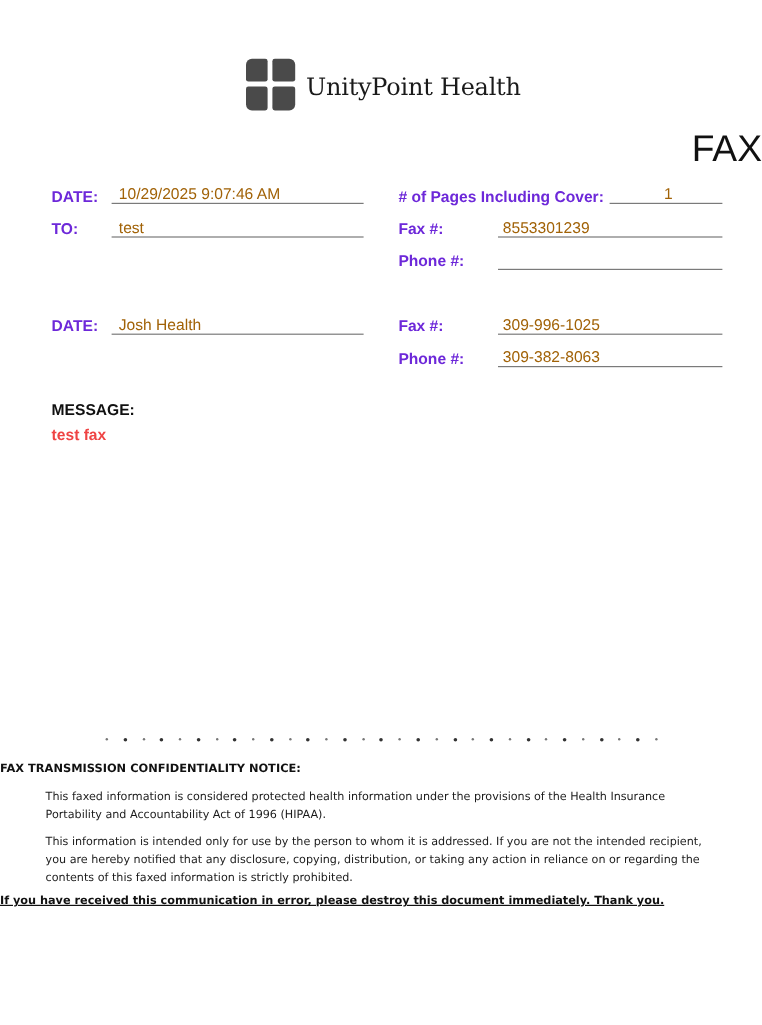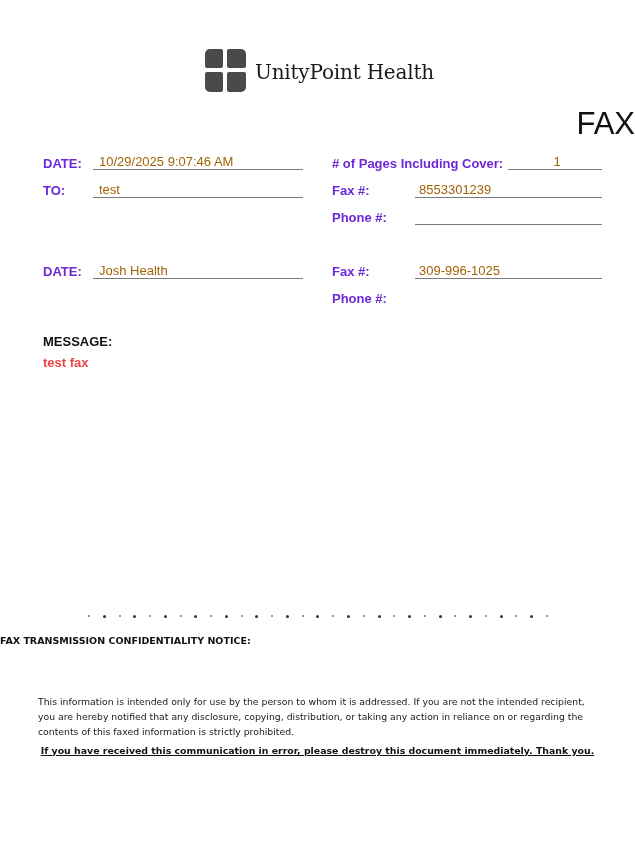--- a/index.html
+++ b/index.html
@@ -128,21 +128,20 @@
       font-family: "DejaVu Sans", sans-serif;
       font-weight: bold;
       font-size: 9.5px;
       color: #111;
     }
     .notice-footer {
       position: absolute;
       left: 0;
       width: 635px;
       top: 745px;
-      text-align: center;
       font-family: "DejaVu Sans", sans-serif;
       font-weight: bold;
       font-size: 9.4px;
       text-decoration: underline;
       color: #111;
     }
   </style>
 </head>
 <body>
 
@@ -175,20 +174,21 @@
   <div class="label" style="left:332px; top:210px;">Phone #:</div>
   <div class="field" style="left:415px; top:209px; width:187px; padding-left:4px; box-sizing:border-box;"></div>
 
   <div class="label" style="left:43px; top:264px;">DATE:</div>
   <div class="field" style="left:93px; top:263px; width:210px; padding-left:6px; box-sizing:border-box;">Josh Health</div>
 
   <div class="label" style="left:332px; top:264px;">Fax #:</div>
   <div class="field" style="left:415px; top:263px; width:187px; padding-left:4px; box-sizing:border-box;">309-996-1025</div>
 
   <div class="label" style="left:332px; top:291px;">Phone #:</div>
+  <div class="field" style="left:415px; top:290px; width:187px; padding-left:4px; box-sizing:border-box;">309-382-8063</div>
 
   <div class="message-label">MESSAGE:</div>
   <div class="message-body">test fax</div>
 
   <div class="dots">
     <span class="s"></span>
       <span class="b"></span>
       <span class="s"></span>
       <span class="b"></span>
     <span class="s"></span>
@@ -214,16 +214,17 @@
     <span class="s"></span>
       <span class="b"></span>
       <span class="s"></span>
       <span class="b"></span>
     <span class="s"></span>
       <span class="b"></span>
       <span class="s"></span>
   </div>
 
   <div class="notice-title">FAX TRANSMISSION CONFIDENTIALITY NOTICE:</div>
+  <div class="notice" style="top:657px;">This faxed information is considered protected health information under the provisions of the Health Insurance Portability and Accountability Act of 1996 (HIPAA).</div>
   <div class="notice" style="top:694px;">This information is intended only for use by the person to whom it is addressed. If you are not the intended recipient, you are hereby notified that any disclosure, copying, distribution, or taking any action in reliance on or regarding the contents of this faxed information is strictly prohibited.</div>
   <div class="notice-footer">If you have received this communication in error, please destroy this document immediately.  Thank you.</div>
 
 </div>
 
 </body></html>

